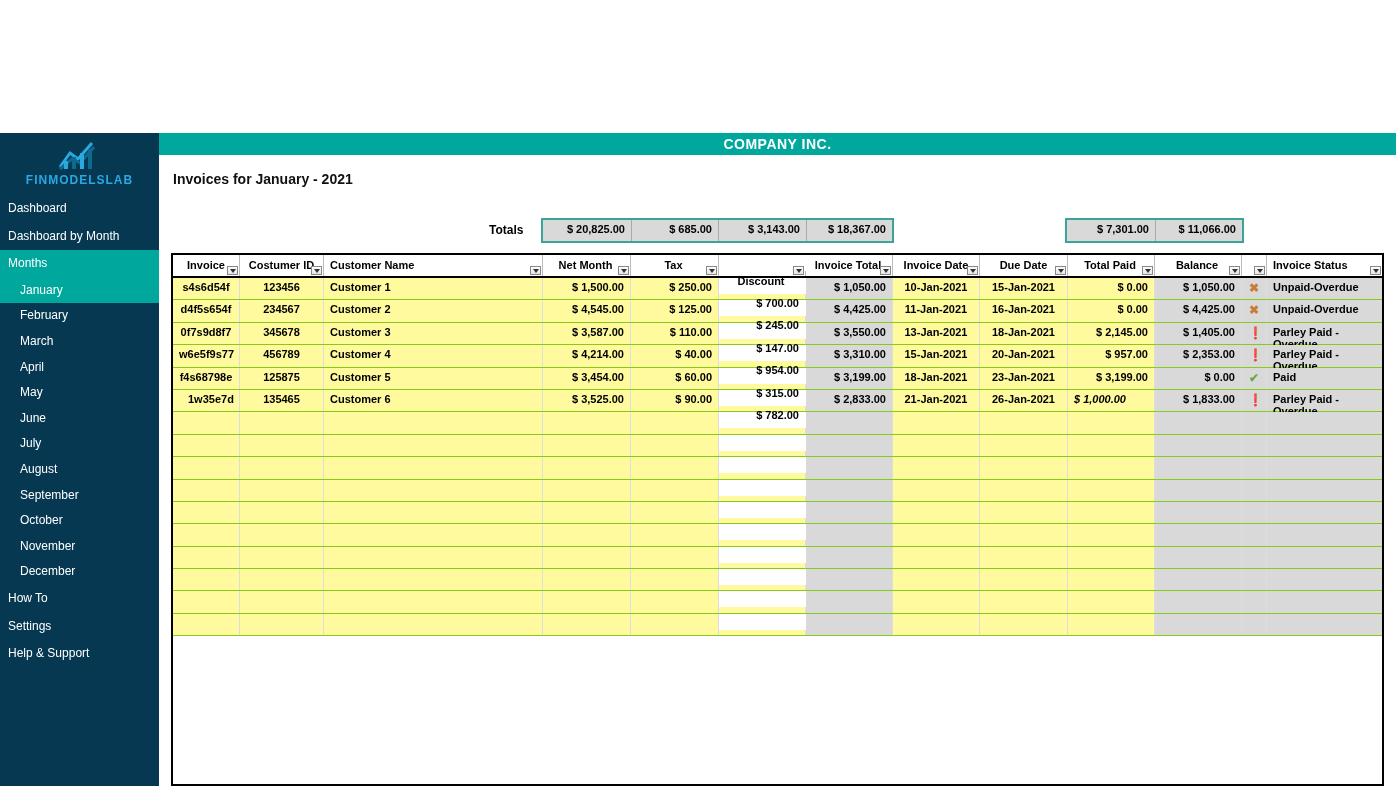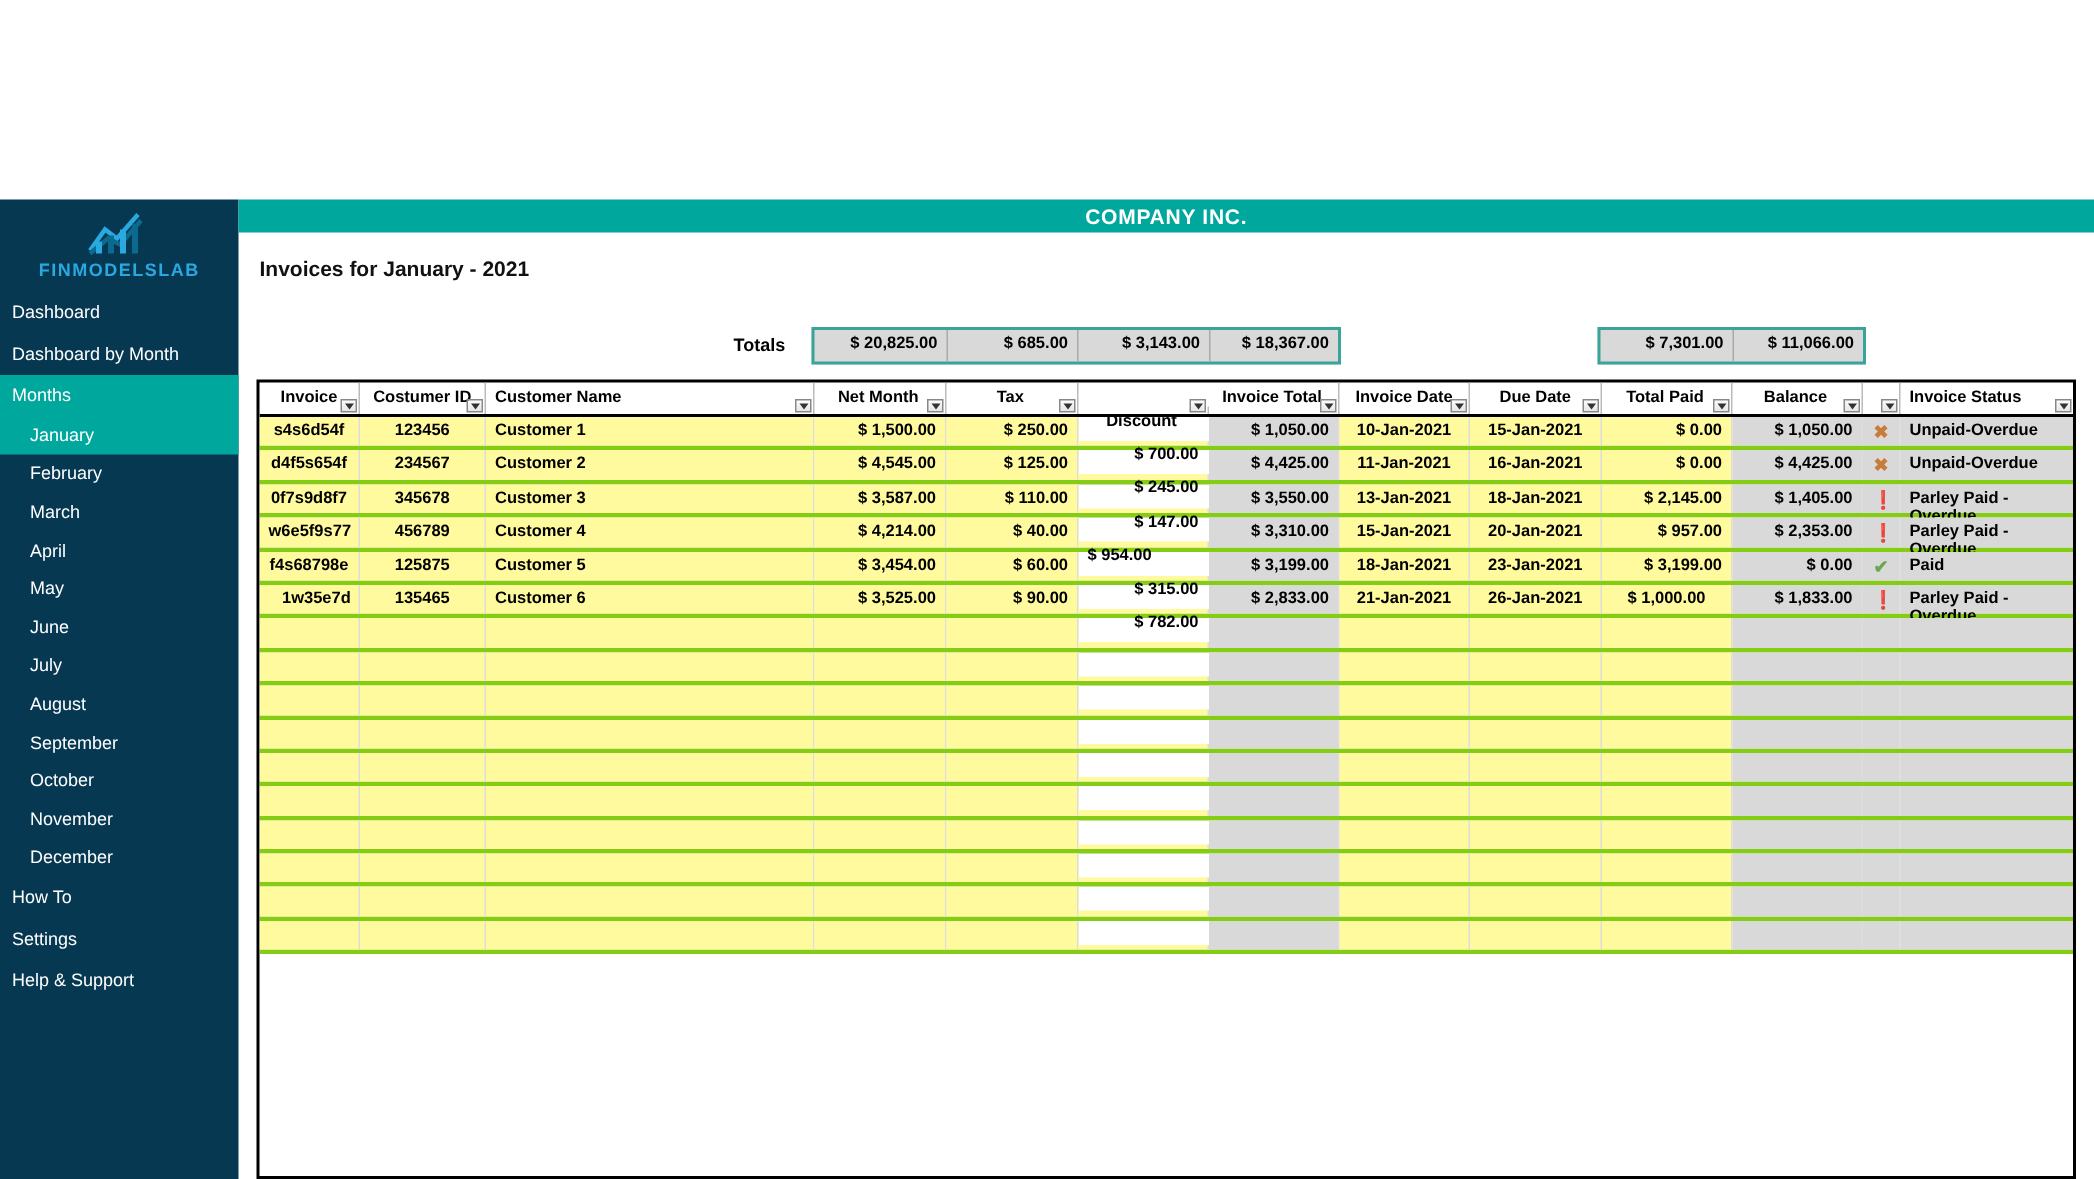--- a/index.html
+++ b/index.html
@@ -161,21 +161,21 @@
   .c-idate { width: 87px; text-align: center;}
   .c-ddate { width: 88px; text-align: center;}
   .c-paid  { width: 87px; text-align: right; padding-right: 6px;}
   .c-bal   { width: 87px; text-align: right; padding-right: 6px;}
   .c-ico   { width: 25px; text-align: center; padding: 2px 0 0 0;}
   .c-stat  { flex: 1; text-align: left; padding-left: 6px;}
 
   .grid-body { flex:1; }
   .grid-row {
     height: 22.4px;
-    border-bottom: 3px solid #84cc16;
+    border-bottom: 1px solid #84cc16;
   }
   .gc {
     border-right: 1px solid #ddd;
     padding: 3px 6px 0 6px;
     font-weight: bold;
     font-size: 11px;
   }
   .gc:last-child { border-right: none; }
 
   .bg-yellow { background: #fffa9e; }
@@ -305,21 +305,21 @@
             <div class="gc c-bal bg-grey" style="text-align: right;">$ 1,405.00</div>
             <div class="gc c-ico bg-grey" style="text-align: center;"><span class="status-ex">❗</span></div>
             <div class="gc c-stat bg-grey" style="text-align: left;">Parley Paid - Overdue</div>
           </div>
           <div class="grid-row">
             <div class="gc c-inv bg-yellow" style="text-align: center;">w6e5f9s77</div>
             <div class="gc c-cust bg-yellow" style="text-align: center;">456789</div>
             <div class="gc c-name bg-yellow" style="text-align: left;">Customer 4</div>
             <div class="gc c-net bg-yellow" style="text-align: right;">$ 4,214.00</div>
             <div class="gc c-tax bg-yellow" style="text-align: right;">$ 40.00</div>
-            <div class="gc c-disc bg-yellow" style="text-align: left;">$ 954.00</div>
+            <div class="gc c-disc bg-yellow" style="text-align: right;">$ 954.00</div>
             <div class="gc c-total bg-grey" style="text-align: right;">$ 3,310.00</div>
             <div class="gc c-idate bg-yellow" style="text-align: center;">15-Jan-2021</div>
             <div class="gc c-ddate bg-yellow" style="text-align: center;">20-Jan-2021</div>
             <div class="gc c-paid bg-yellow" style="text-align: right;">$ 957.00</div>
             <div class="gc c-bal bg-grey" style="text-align: right;">$ 2,353.00</div>
             <div class="gc c-ico bg-grey" style="text-align: center;"><span class="status-ex">❗</span></div>
             <div class="gc c-stat bg-grey" style="text-align: left;">Parley Paid - Overdue</div>
           </div>
           <div class="grid-row">
             <div class="gc c-inv bg-yellow" style="text-align: center;">f4s68798e</div>
@@ -339,21 +339,21 @@
           <div class="grid-row">
             <div class="gc c-inv bg-yellow" style="text-align: center; padding-left: 15px;">1w35e7d</div>
             <div class="gc c-cust bg-yellow" style="text-align: center;">135465</div>
             <div class="gc c-name bg-yellow" style="text-align: left;">Customer 6</div>
             <div class="gc c-net bg-yellow" style="text-align: right;">$ 3,525.00</div>
             <div class="gc c-tax bg-yellow" style="text-align: right;">$ 90.00</div>
             <div class="gc c-disc bg-yellow" style="text-align: right;">$ 782.00</div>
             <div class="gc c-total bg-grey" style="text-align: right;">$ 2,833.00</div>
             <div class="gc c-idate bg-yellow" style="text-align: center;">21-Jan-2021</div>
             <div class="gc c-ddate bg-yellow" style="text-align: center;">26-Jan-2021</div>
-            <div class="gc c-paid bg-yellow" style="text-align: center;">$ 1,000.00</div>
+            <div class="gc c-paid bg-yellow" style="text-align: left; font-style: italic;">$ 1,000.00</div>
             <div class="gc c-bal bg-grey" style="text-align: right;">$ 1,833.00</div>
             <div class="gc c-ico bg-grey" style="text-align: center;"><span class="status-ex">❗</span></div>
             <div class="gc c-stat bg-grey" style="text-align: left;">Parley Paid - Overdue</div>
           </div>
           <div class="grid-row">
             <div class="gc c-inv bg-yellow" style="text-align: center;"></div>
             <div class="gc c-cust bg-yellow" style="text-align: center;"></div>
             <div class="gc c-name bg-yellow" style="text-align: left;"></div>
             <div class="gc c-net bg-yellow" style="text-align: right;"></div>
             <div class="gc c-tax bg-yellow" style="text-align: right;"></div>

